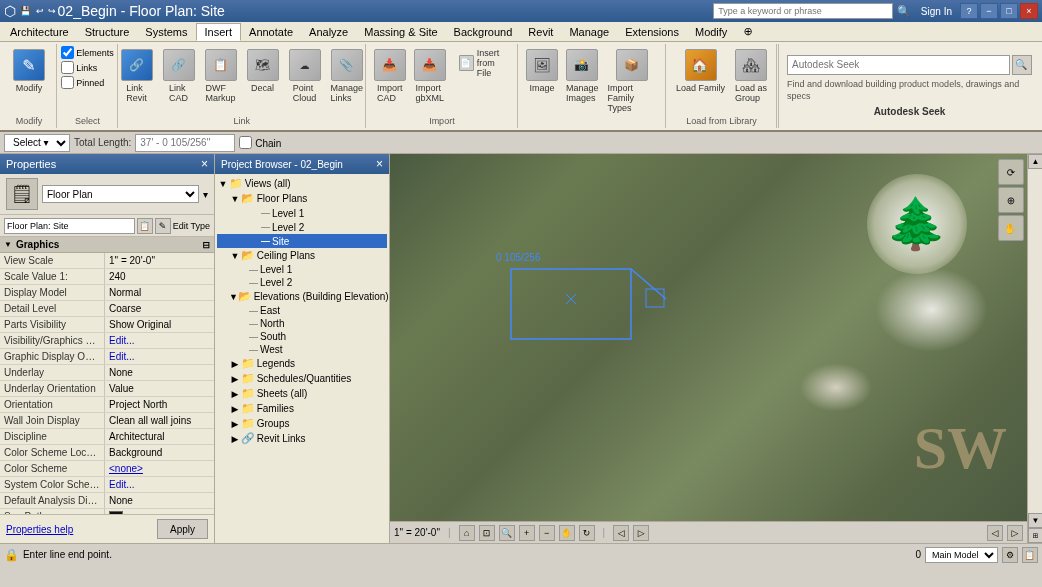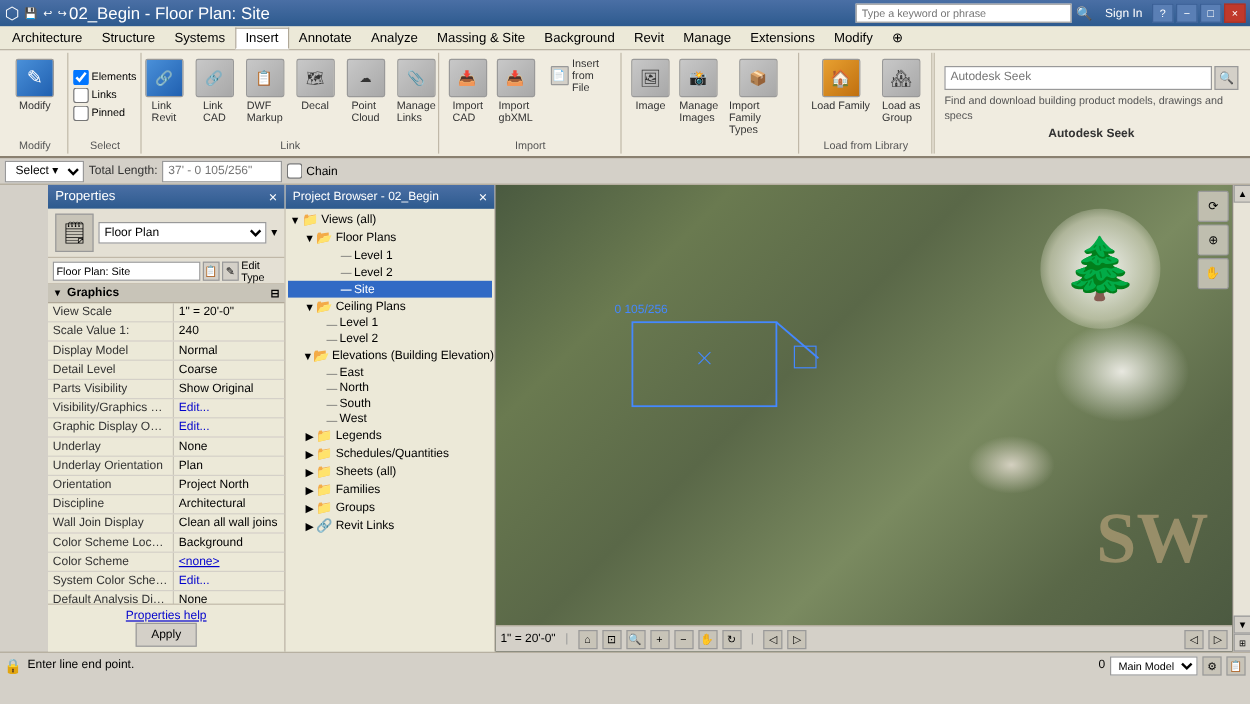--- a/index.html
+++ b/index.html
@@ -202,27 +202,26 @@
     }
 
     
     .main-area {
       display: flex;
       height: calc(587px - 22px - 20px - 112px - 22px - 22px);
     }
 
     
     .left-panel {
-      width: 198px;
+      width: 215px;
       background: #ece9d8;
       border-right: 1px solid #b0a898;
       display: flex;
       flex-direction: column;
       font-size: 10px;
-      margin-left: 40px;
     }
     .panel-header {
       height: 20px;
       background: linear-gradient(to bottom, #4a6fa5, #2d5a8e);
       color: white;
       display: flex;
       align-items: center;
       justify-content: space-between;
       padding: 0 6px;
       font-size: 11px;
@@ -328,21 +327,20 @@
       overflow-y: auto;
       overflow-x: hidden;
     }
 
     .panel-footer {
       padding: 4px 6px;
       border-top: 1px solid #c0b8a8;
       display: flex;
       align-items: center;
       justify-content: space-between;
-      flex-direction: column;
     }
     .panel-help-link { color: #0000cc; text-decoration: underline; cursor: pointer; font-size: 10px; }
     .apply-btn {
       height: 20px;
       padding: 0 12px;
       background: #d4d0c8;
       border: 1px solid #999;
       cursor: pointer;
       font-size: 10px;
     }
@@ -552,21 +550,21 @@
     <div class="ribbon-group" style="min-width:55px;position:relative;">
       <div class="ribbon-icons">
         <div class="ribbon-btn">
           <div class="ribbon-btn-icon blue">✎</div>
           <span>Modify</span>
         </div>
       </div>
       <span class="ribbon-group-label">Modify</span>
     </div>
 
-    <div class="ribbon-group" style="min-width:60px;position:relative;justify-content:center;">
+    <div class="ribbon-group" style="min-width:60px;position:relative;">
       <div style="display:flex;flex-direction:column;gap:2px;padding-bottom:14px;">
         <label style="font-size:9px;display:flex;align-items:center;gap:2px;">
           <input type="checkbox" checked="" style=""> Elements
         </label>
         <label style="font-size:9px;display:flex;align-items:center;gap:2px;">
           <input type="checkbox" style=""> Links
         </label>
         <label style="font-size:9px;display:flex;align-items:center;gap:2px;">
           <input type="checkbox" style=""> Pinned
         </label>
@@ -738,33 +736,33 @@
         <div class="prop-row">
           <span class="prop-label">Graphic Display Opti...</span>
           <span class="prop-value edit-link">Edit...</span>
         </div>
         <div class="prop-row">
           <span class="prop-label">Underlay</span>
           <span class="prop-value">None</span>
         </div>
         <div class="prop-row">
           <span class="prop-label">Underlay Orientation</span>
-          <span class="prop-value">Plan</span>
+          <span class="prop-value">Value</span>
         </div>
         <div class="prop-row">
           <span class="prop-label">Orientation</span>
           <span class="prop-value">Project North</span>
         </div>
         <div class="prop-row">
+          <span class="prop-label">Wall Join Display</span>
+          <span class="prop-value">Clean all wall joins</span>
+        </div>
+        <div class="prop-row">
           <span class="prop-label">Discipline</span>
           <span class="prop-value">Architectural</span>
-        </div>
-        <div class="prop-row">
-          <span class="prop-label">Wall Join Display</span>
-          <span class="prop-value">Clean all wall joins</span>
         </div>
         <div class="prop-row">
           <span class="prop-label">Color Scheme Location</span>
           <span class="prop-value">Background</span>
         </div>
         <div class="prop-row">
           <span class="prop-label">Color Scheme</span>
           <span class="prop-value link">&lt;none&gt;</span>
         </div>
         <div class="prop-row">

